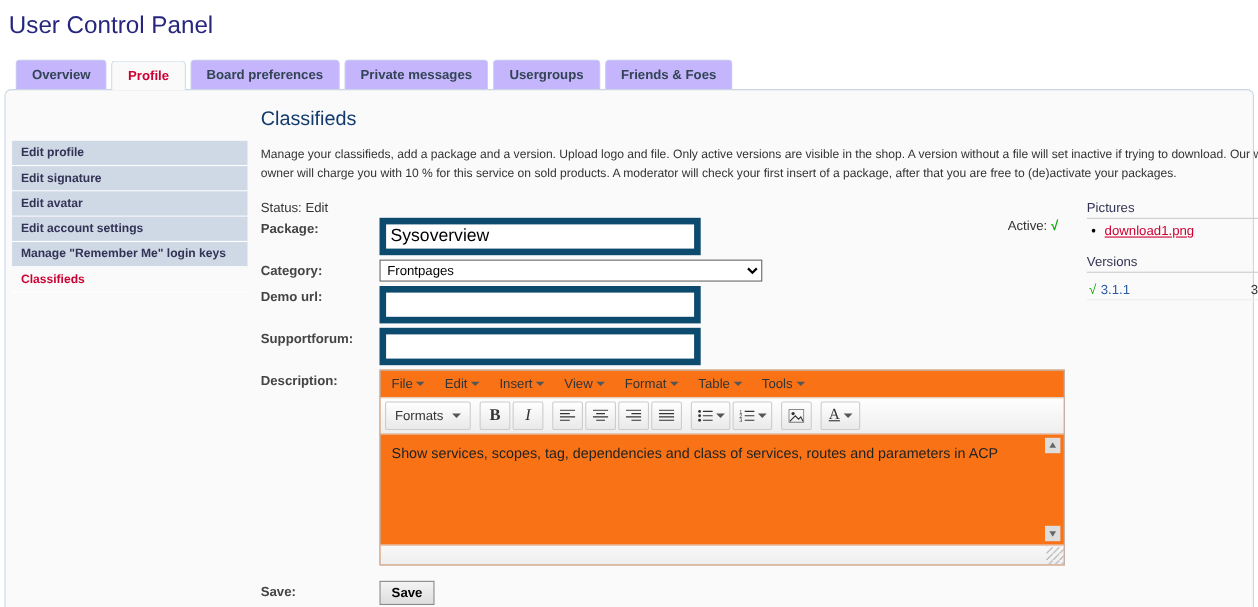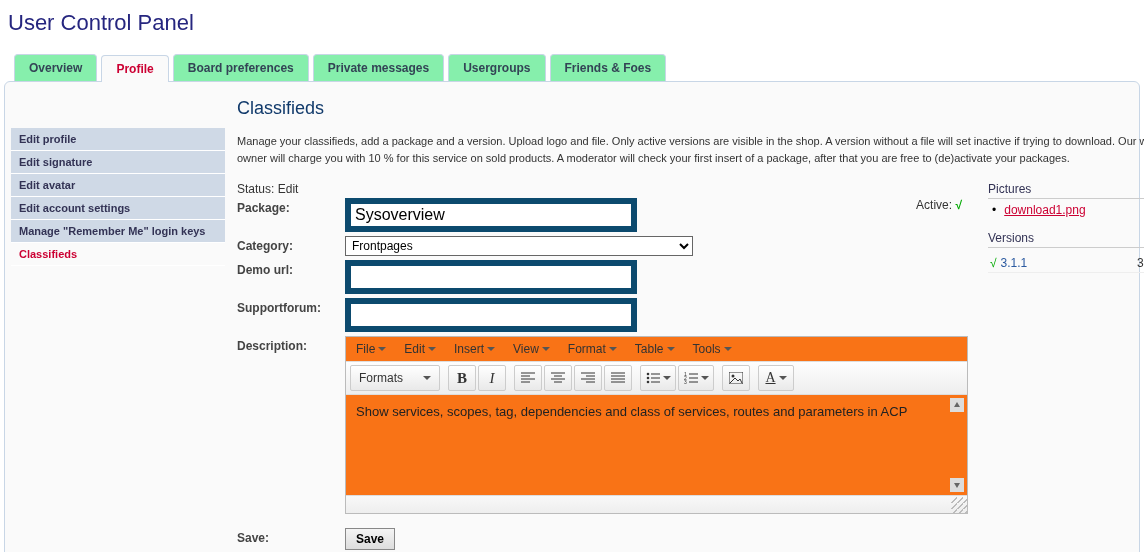--- a/index.html
+++ b/index.html
@@ -1,20 +1,20 @@
 <!DOCTYPE html>
 <html><head>
 <meta charset="utf-8">
 <style>
   * { box-sizing: border-box; margin: 0; padding: 0; }
   body { font-family: "Lucida Grande", "Trebuchet MS", Verdana, sans-serif; font-size: 12px; color: #333; background: #fff; }
   .page { width: 1144px; }
   h1 { font-family: "Trebuchet MS", sans-serif; font-size: 22px; font-weight: 500; color: #26267f; margin: 10px 0 18px 8px; }
   .tabs { display: flex; gap: 4px; margin-left: 14px; position: relative; z-index: 2; }
-  .tab { background: #86efac; border: 1px solid #c8d6e6; border-bottom: none; border-radius: 4px 4px 0 0; padding: 6px 14px; font-size: 12px; font-weight: bold; color: #345; cursor: pointer; }
+  .tab { background: #c4b5fd; border: 1px solid #c8d6e6; border-bottom: none; border-radius: 4px 4px 0 0; padding: 6px 14px; font-size: 12px; font-weight: bold; color: #345; cursor: pointer; }
   .tab.active { background: #fafafa; border-color: #c8d6e6; color: #c03; position: relative; top: 1px; }
   .panel { border: 1px solid #c8d6e6; border-radius: 6px; background: #fafafa; margin: 0 4px 4px 4px; padding: 6px; display: flex; min-height: 460px; }
   .sidebar { width: 214px; flex-shrink: 0; margin-top: 40px; }
   .sidebar .side-item { background: #cfd9e6; border-bottom: 1px solid #fff; padding: 5px 8px; font-weight: bold; font-size: 11px; color: #335; cursor: pointer; }
   .sidebar .side-item.active { background: #fafafa; color: #c03; }
   .main { flex: 1; padding: 4px 12px 12px 12px; }
   h2 { font-family: "Trebuchet MS", sans-serif; font-size: 18px; font-weight: 500; color: #113a6b; margin: 6px 0 14px 0; }
   .intro { font-size: 11px; color: #333; line-height: 1.5; margin-bottom: 16px; }
   .columns { display: flex; gap: 20px; }
   .left-col { flex: 1; }
@@ -27,21 +27,21 @@
   .field-row select { width: 348px; border: 1px solid #666; padding: 1px 2px; font-size: 12px; background:#fff; }
   .check { color: #0a0; font-weight:bold; }
   .editor-wrap { border: 1px solid #bbb; background:#f97316; width: 623px; }
   .editor-menu { display:flex; gap: 18px; padding: 5px 10px; border-bottom: 1px solid #ddd; font-size:12px; color:#333; }
   .editor-menu span { cursor:pointer; display:inline-flex; align-items:center; gap:3px;}
   .caret { width:0; height:0; border-left:4px solid transparent; border-right:4px solid transparent; border-top:4px solid #555; display:inline-block; }
   .editor-toolbar { display:flex; align-items:center; gap:2px; padding:3px 4px; border-bottom:1px solid #ddd; background: linear-gradient(#fefefe,#eee); }
   .tbtn { width:28px; height:26px; border:1px solid #ccc; border-radius:2px; background:linear-gradient(#fff,#e9e9e9); display:flex; align-items:center; justify-content:center; cursor:pointer; color:#333;}
   .tbtn.group-start { margin-left:6px; }
   .tbtn svg { display:block; }
-  .formats-btn { height:26px; padding: 0 8px; border:1px solid #ccc; border-radius:2px; background:linear-gradient(#fff,#e9e9e9); font-size:12px; display:flex; align-items:center; gap:20px; cursor:pointer; }
+  .formats-btn { height:26px; padding: 0 8px; border:1px solid #ccc; border-radius:2px; background:linear-gradient(#fff,#e9e9e9); font-size:12px; display:flex; align-items:center; gap:8px; cursor:pointer; }
   .editor-body { min-height: 100px; padding: 8px 10px; font-size: 13px; color:#222; line-height:1.4; position:relative;}
   .editor-body .scroll-up, .editor-body .scroll-down { position:absolute; right:3px; width:14px; height:14px; background:#ddd; display:flex; align-items:center; justify-content:center; }
   .editor-body .scroll-up{ top:3px;} .editor-body .scroll-down{ bottom:3px;}
   .editor-footer { height:18px; border-top:1px solid #ddd; background:linear-gradient(#f8f8f8,#eee); position: relative; }
   .editor-footer::after { content:""; position:absolute; right:0; bottom:0; width:16px; height:16px; background:
     linear-gradient(135deg, transparent 4px, #bbb 4px, #bbb 5px, transparent 5px) 0 0/6px 6px; }
   .save-btn { border:1px solid #888; background:linear-gradient(#f4f4f4,#ddd); padding:3px 10px; font-size:12px; font-weight:bold; cursor:pointer; }
   
   .logo-area { text-align:center; margin-bottom:8px; }
   .dl-icon { width:90px; height:88px; margin:0 auto; }

